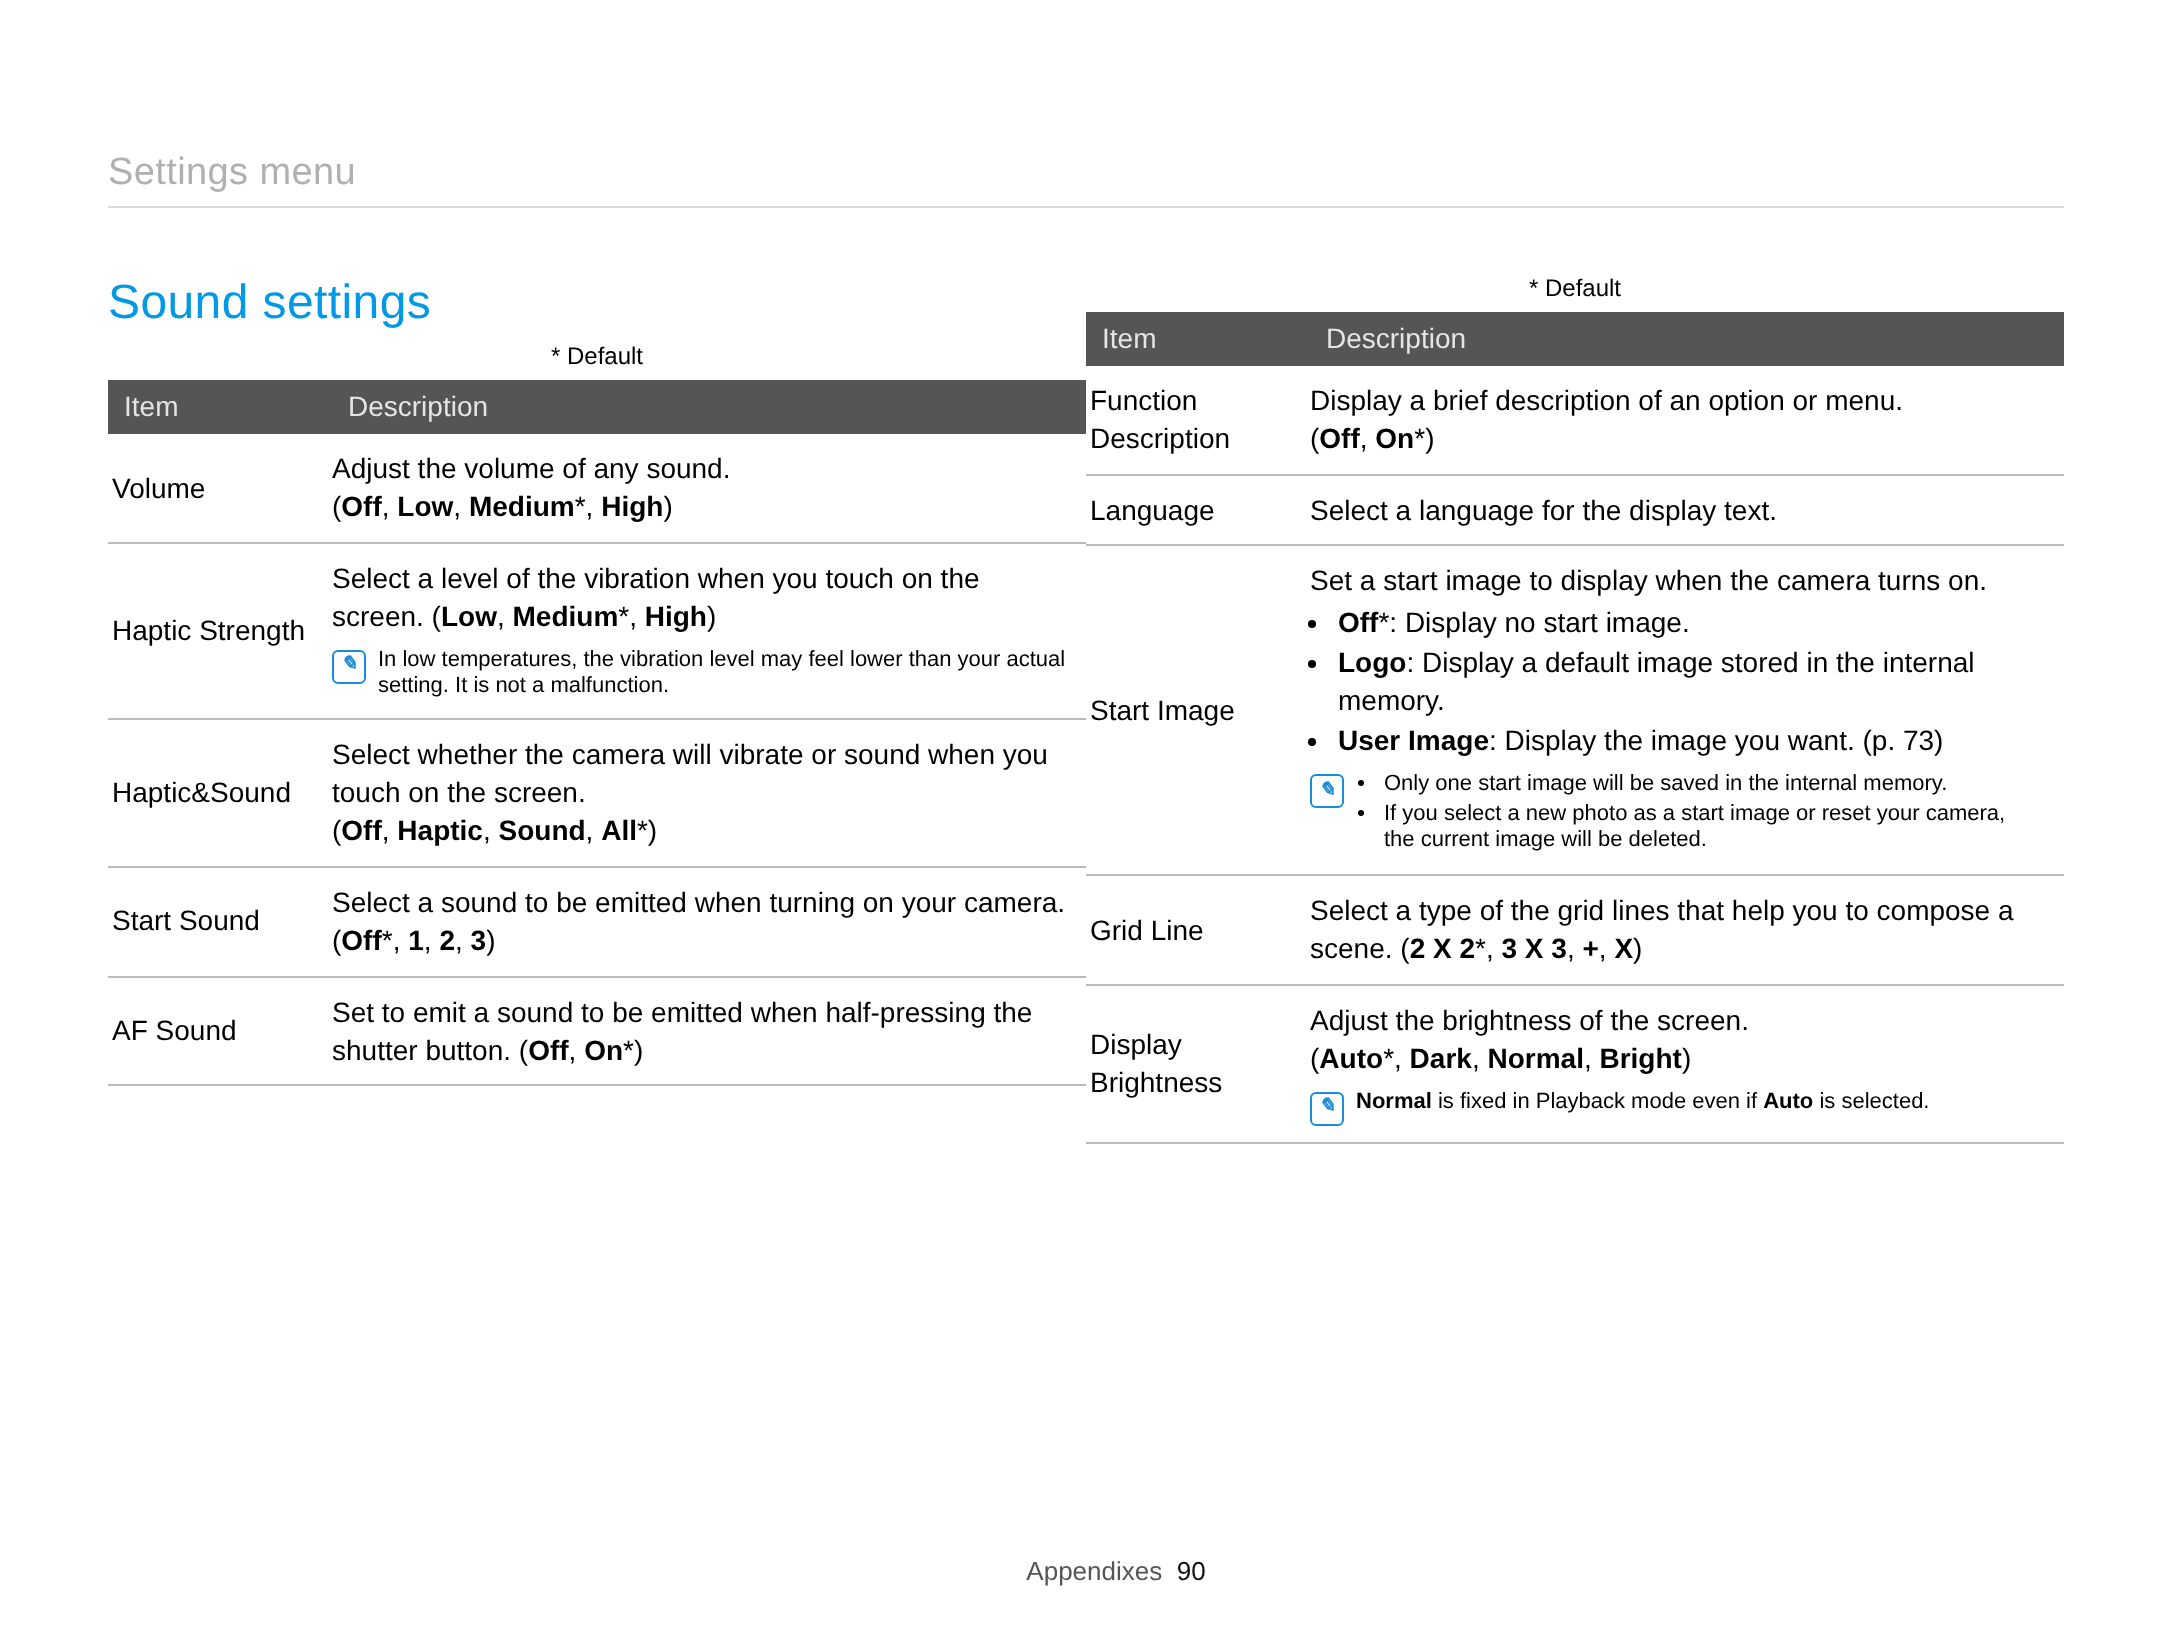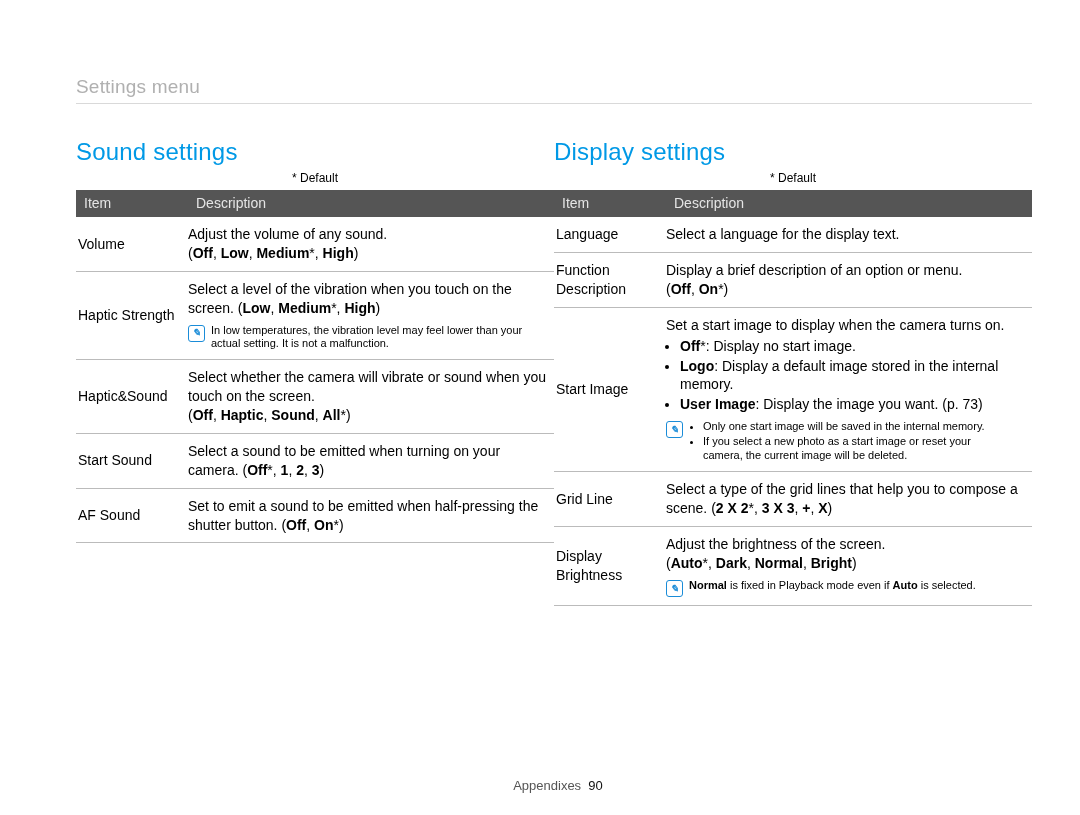--- a/index.html
+++ b/index.html
@@ -17,21 +17,21 @@
     padding: 0;
     background: var(--bg);
     font-family: Arial, Helvetica, sans-serif;
     color: var(--text);
     font-size: 14px;
     line-height: 1.35;
   }
   .page {
     width: 1080px;
     height: 815px;
-    padding: 74px 48px 0 76px;
+    padding: 74px 48px 0 54px;
     position: relative;
   }
   .breadcrumb {
     font-family: "Helvetica Neue", Arial, sans-serif;
     font-weight: 300;
     font-size: 19px;
     color: #b0b0b0;
     letter-spacing: 0.2px;
     border-bottom: 1px solid #d9d9d9;
     padding-bottom: 3px;
@@ -187,41 +187,40 @@
               <td>AF Sound</td>
               <td>
                 <div>Set to emit a sound to be emitted when half-pressing the shutter button. (<b>Off</b>, <b>On</b>*)</div>
               </td>
             </tr>
           </tbody>
       </table>
     </div>
 
     <div class="col">
-      <h2 class="section">Display settings</h2>
       <div class="default-note">* Default</div>
       <table class="settings">
         <thead>
           <tr>
             <th>Item</th>
             <th>Description</th>
           </tr>
         </thead>
         <tbody id="display-body">
             <tr>
-              <td>Language</td>
-              <td>
-                <div>Select a language for the display text.</div>
-              </td>
-            </tr>
-            <tr>
               <td>Function Description</td>
               <td>
                 <div>Display a brief description of an option or menu.</div>
                 <div class="opt">(<b>Off</b>, <b>On</b>*)</div>
+              </td>
+            </tr>
+            <tr>
+              <td>Language</td>
+              <td>
+                <div>Select a language for the display text.</div>
               </td>
             </tr>
             <tr>
               <td>Start Image</td>
               <td>
                 <div>Set a start image to display when the camera turns on.</div>
                 <ul class="inline">
                   <li><b>Off</b>*: Display no start image.</li>
                   <li><b>Logo</b>: Display a default image stored in the internal memory.</li>
                   <li><b>User Image</b>: Display the image you want. (p. 73)</li>

